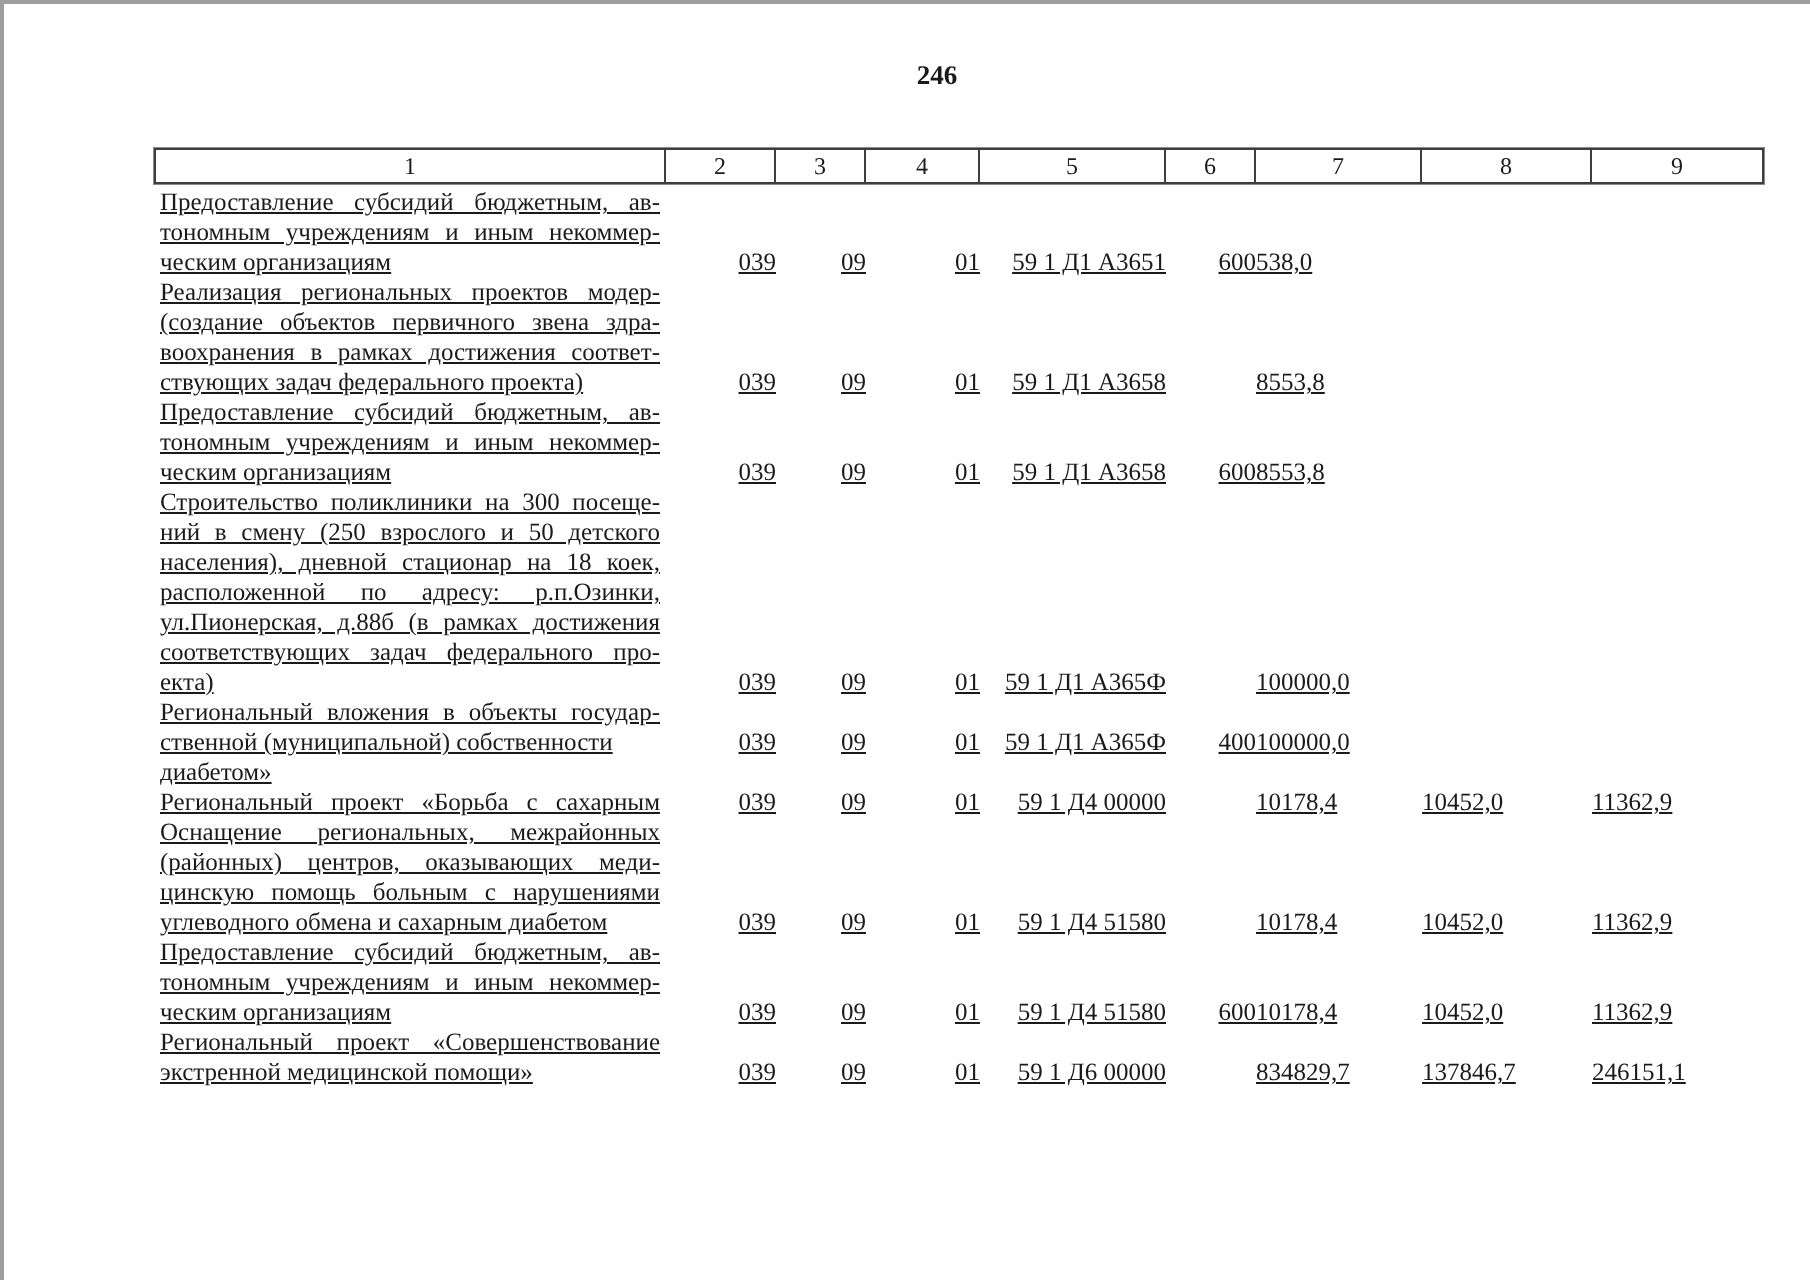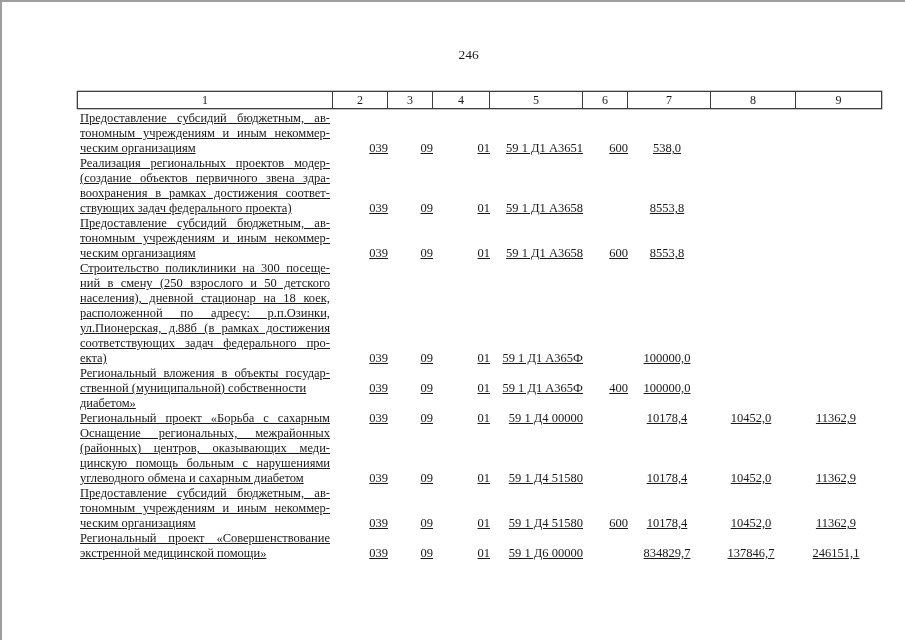--- a/index.html
+++ b/index.html
@@ -9,26 +9,27 @@
     width: 905px;
     height: 640px;
     background: #ffffff;
     border-top: 2px solid #9e9e9e;
     border-left: 2px solid #9e9e9e;
     overflow: hidden;
     font-family: "Liberation Serif", serif;
     color: #1a1a1a;
   }
   .page-number {
-    margin-top: 45px;
+    margin-top: 28px;
     margin-left: 65px;
     width: 803px;
     text-align: center;
     font-size: 13.5px;
     line-height: 16px;
+    font-weight: bold;
   }
   .table-wrap {
     margin-left: 75px;
     margin-top: 28px;
     width: 805px;
   }
   .thead {
     display: grid;
     grid-template-columns: 255px 55px 45px 57px 93px 45px 83px 85px 85px;
     border: 1px solid #3e3e3e;
@@ -59,21 +60,21 @@
   }
   .jline.last { text-align-last: left; }
   .val {
     align-self: end;
     font-size: 12.5px;
     line-height: 15px;
     height: 15px;
     overflow: hidden;
   }
   .ctr { text-align: right; }
-  .rt  { text-align: center; padding-right: 5px; }
+  .rt  { text-align: left; padding-right: 5px; }
 </style>
 </head>
 <body>
 
 <div class="page">
   <div class="page-number">246</div>
 
   <div class="table-wrap">
     <div class="thead">
       <div class="hcell">1</div>

